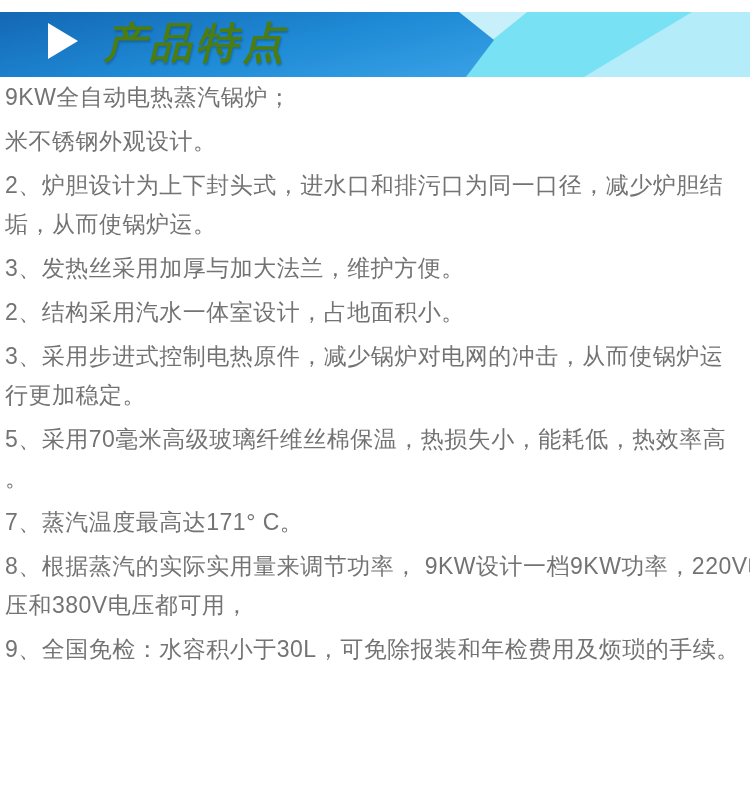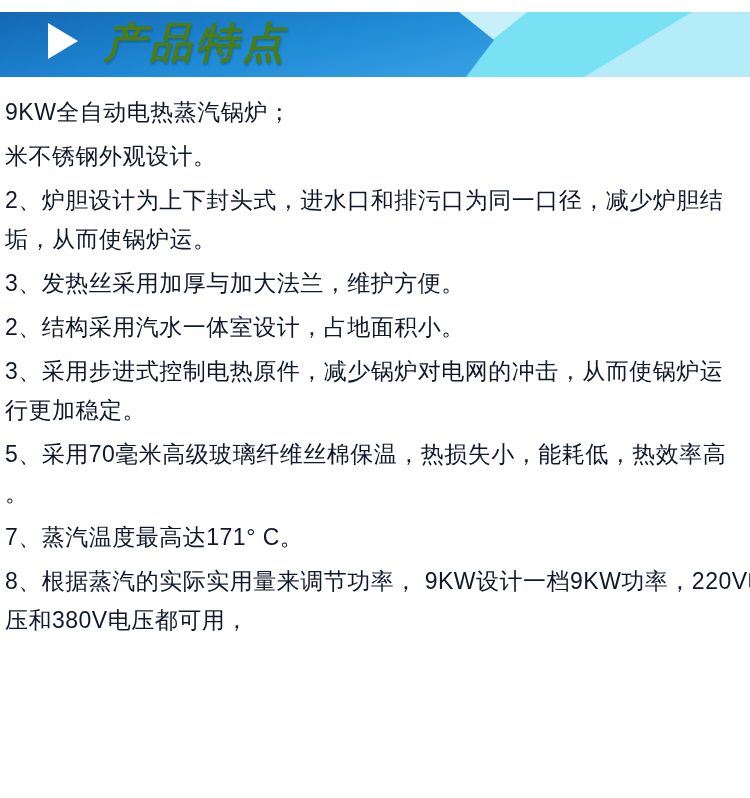--- a/index.html
+++ b/index.html
@@ -73,22 +73,22 @@
     font-weight: bold;
     font-style: italic;
     letter-spacing: 4px;
     text-shadow: 1px 2px 2px rgba(10, 60, 120, 0.35);
     white-space: nowrap;
   }
 
   
   .content {
     box-sizing: border-box;
-    padding: 16px 4px 0 5px;
-    color: #0f172a;
+    padding: 1px 4px 0 5px;
+    color: #737373;
     font-size: 23px;
     letter-spacing: 0.5px;
     overflow: hidden;
   }
   .para { margin: 0 0 5px 0; }
   .line {
     height: 39px;
     line-height: 39px;
     white-space: nowrap;
   }
@@ -131,15 +131,18 @@
       <div class="line">5、采用70毫米高级玻璃纤维丝棉保温，热损失小，能耗低，热效率高</div>
       <div class="line">。</div>
     </div>
     <div class="para">
       <div class="line">7、蒸汽温度最高达171° C。</div>
     </div>
     <div class="para">
       <div class="line">8、根据蒸汽的实际实用量来调节功率， 9KW设计一档9KW功率，220V电</div>
       <div class="line">压和380V电压都可用，</div>
     </div>
+    <div class="para">
+      <div class="line">9、全国免检：水容积小于30L，可免除报装和年检费用及烦琐的手续。</div>
+    </div>
   </div>
 
 </div>
 
 </body></html>

